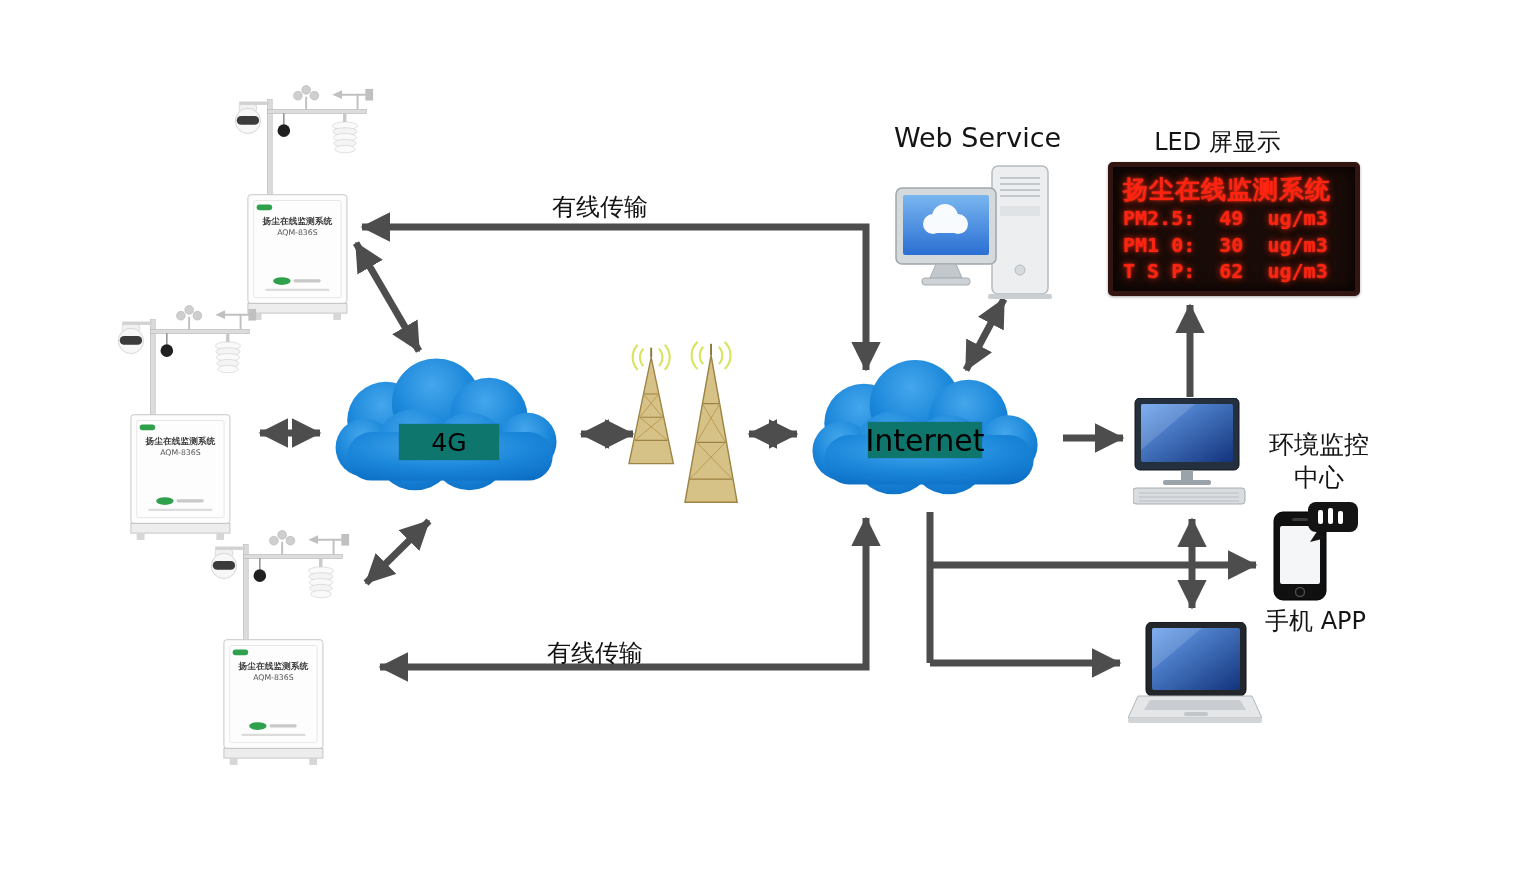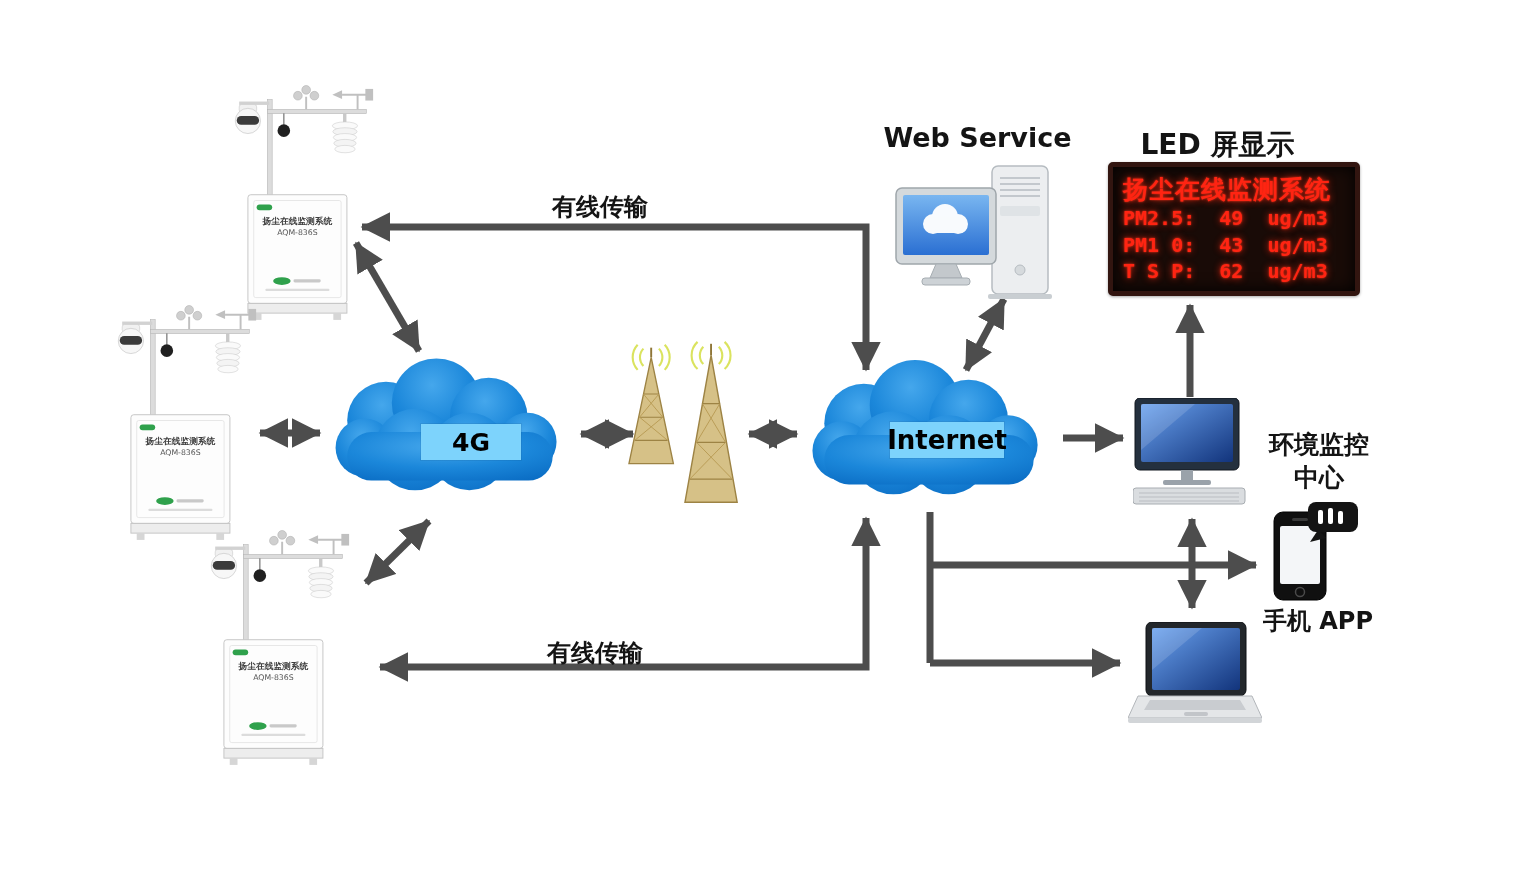--- a/index.html
+++ b/index.html
@@ -1,23 +1,23 @@
 <!DOCTYPE html>
 <html><head>
 <meta charset="utf-8">
 <style>
   html,body{margin:0;padding:0;background:#fff;}
   .canvas{position:relative;width:1519px;height:870px;background:#ffffff;overflow:hidden;
           font-family:"DejaVu Sans","Liberation Sans",sans-serif;}
   .abs{position:absolute;}
   svg{display:block;}
-  .head-label{position:absolute;font-weight:700;color:#141414;text-align:center;
+  .head-label{position:absolute;font-weight:400;color:#141414;text-align:center;
               font-size:25px;line-height:1.3;z-index:5;}
-  .cloud-box{position:absolute;background:#7dd3fc;display:flex;align-items:center;justify-content:center;
-             font-weight:700;color:#000;z-index:4;box-shadow:0 0 0 1px rgba(0,0,0,0.06);margin-left:22px;}
+  .cloud-box{position:absolute;background:#0f766e;display:flex;align-items:center;justify-content:center;
+             font-weight:400;color:#000;z-index:4;box-shadow:0 0 0 1px rgba(0,0,0,0.06);}
   .led-panel{position:absolute;background:#190b07;border:5px solid #321510;border-radius:5px;
              box-shadow:inset 0 0 16px #000, 0 1px 3px rgba(0,0,0,.35);
              display:flex;flex-direction:column;justify-content:space-evenly;
              padding:4px 10px;box-sizing:border-box;z-index:4;}
   .led-line{font-family:"DejaVu Sans Mono","DejaVu Sans",monospace;color:#ff2412;font-weight:700;
             font-size:20px;line-height:1;white-space:pre;
             text-shadow:0 0 7px rgba(255,40,18,.9),0 0 2px rgba(255,60,30,.9);}
   .led-title{font-size:25px;letter-spacing:1px;}
   .station-text{font-family:"DejaVu Sans","Liberation Sans",sans-serif;}
   .layer-arrows{position:absolute;left:0;top:0;z-index:1;pointer-events:none;}
@@ -179,21 +179,21 @@
       <circle cx="66" cy="64" r="40"></circle>
       <circle cx="118" cy="46" r="46"></circle>
       <circle cx="172" cy="60" r="40"></circle>
       <circle cx="212" cy="86" r="30"></circle>
       <circle cx="44" cy="92" r="30"></circle>
       <circle cx="96" cy="94" r="42"></circle>
       <circle cx="152" cy="96" r="40"></circle>
       <rect x="26" y="76" width="212" height="50" rx="25"></rect>
     </g>
   </svg>
-  <div class="cloud-box" style="left:868px;top:422px;width:114px;height:36px;font-size:26px;">Internet</div>
+  <div class="cloud-box" style="left:868px;top:422px;width:114px;height:36px;font-size:30px;">Internet</div>
 
   <svg class="abs layer-node" style="left:888px;top:158px" width="172" height="148" viewBox="0 0 172 148">
     <g>
       <rect x="104" y="8" width="56" height="128" rx="6" fill="#eceef0" stroke="#b6bcc1" stroke-width="1.5"></rect>
       <path d="M112,20 h40 M112,26 h40 M112,32 h40 M112,38 h40" stroke="#c3c8cd" stroke-width="2" fill="none"></path>
       <rect x="112" y="48" width="40" height="10" rx="2" fill="#dfe3e6"></rect>
       <circle cx="132" cy="112" r="5" fill="#d6dadd" stroke="#b6bcc1"></circle>
       <rect x="100" y="136" width="64" height="5" rx="2" fill="#c9ced2"></rect>
     </g>
     <g>
@@ -206,21 +206,21 @@
         <rect x="37" y="62" width="42" height="13" rx="6.5"></rect>
       </g>
       <path d="M48,106 h20 l6,14 h-32 z" fill="#c3c8cc" stroke="#a6adb2"></path>
       <rect x="34" y="120" width="48" height="7" rx="3" fill="#cdd2d6" stroke="#a6adb2"></rect>
     </g>
   </svg>
 
   <div class="led-panel" style="left:1108px;top:162px;width:252px;height:134px;">
     <div class="led-line led-title">扬尘在线监测系统</div>
     <div class="led-line">PM2.5:  49  ug/m3</div>
-    <div class="led-line">PM1 0:  43  ug/m3</div>
+    <div class="led-line">PM1 0:  30  ug/m3</div>
     <div class="led-line">T S P:  62  ug/m3</div>
   </div>
 
   <svg class="abs layer-node" style="left:1133px;top:398px" width="118" height="112" viewBox="0 0 118 112">
     <rect x="2" y="0" width="104" height="72" rx="5" fill="#24303e" stroke="#10161e"></rect>
     <rect x="8" y="6" width="92" height="58" rx="2" fill="url(#screenDark)"></rect>
     <path d="M8,6 L62,6 L8,52 Z" fill="#ffffff" opacity="0.14"></path>
     <rect x="48" y="72" width="12" height="10" fill="#9aa2aa"></rect>
     <rect x="30" y="82" width="48" height="5" rx="2" fill="#9aa2aa"></rect>
     <rect x="0" y="90" width="112" height="16" rx="3" fill="#dadde0" stroke="#a8adb2"></rect>
@@ -247,20 +247,20 @@
     <path d="M24,6 L74,6 L24,48 Z" fill="#ffffff" opacity="0.14"></path>
     <path d="M10,74 L124,74 L134,96 L0,96 Z" fill="#e4e6e8" stroke="#b2b6ba"></path>
     <path d="M22,78 L112,78 L118,88 L16,88 Z" fill="#c9ccd0"></path>
     <rect x="56" y="90" width="24" height="4" rx="2" fill="#c2c5c9"></rect>
     <rect x="0" y="96" width="134" height="5" rx="2" fill="#d2d5d8"></rect>
   </svg>
 
   <div class="head-label" style="left:520px;top:192px;width:160px;font-size:24px;">有线传输</div>
   <div class="head-label" style="left:515px;top:638px;width:160px;font-size:24px;">有线传输</div>
   <div class="head-label" style="left:880px;top:120px;width:195px;font-size:27px;">Web Service</div>
-  <div class="head-label" style="left:1120px;top:127px;width:195px;font-size:28px;">LED 屏显示</div>
+  <div class="head-label" style="left:1120px;top:127px;width:195px;font-size:24px;">LED 屏显示</div>
   <div class="head-label" style="left:1260px;top:429px;width:118px;font-size:25px;">
     <div>环境监控</div>
     <div>中心</div>
   </div>
-  <div class="head-label" style="left:1258px;top:606px;width:115px;font-size:24px;text-align:right;">手机 APP</div>
+  <div class="head-label" style="left:1258px;top:606px;width:115px;font-size:24px;">手机 APP</div>
 
 </div>
 
 </body></html>

